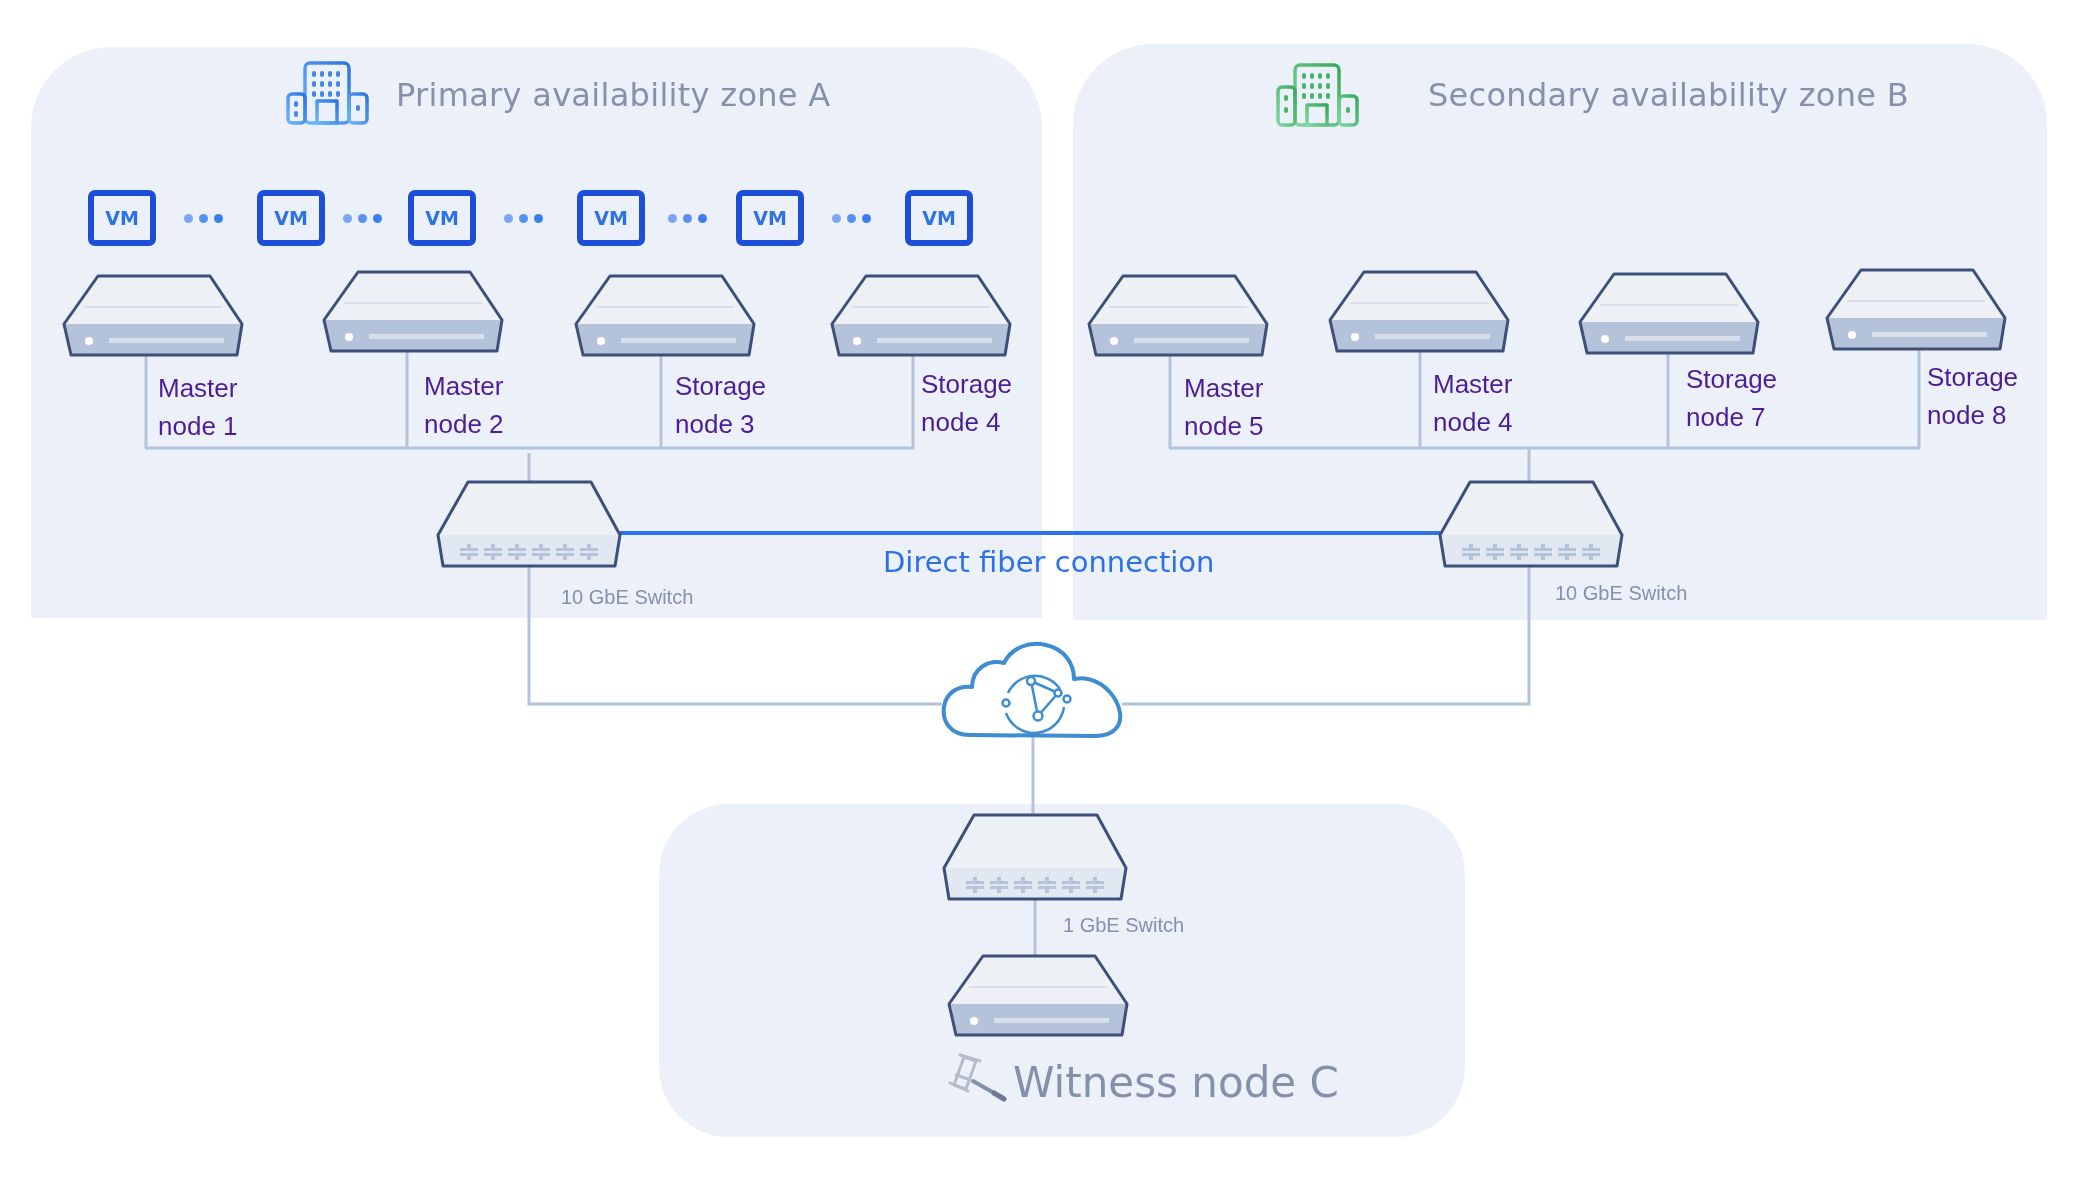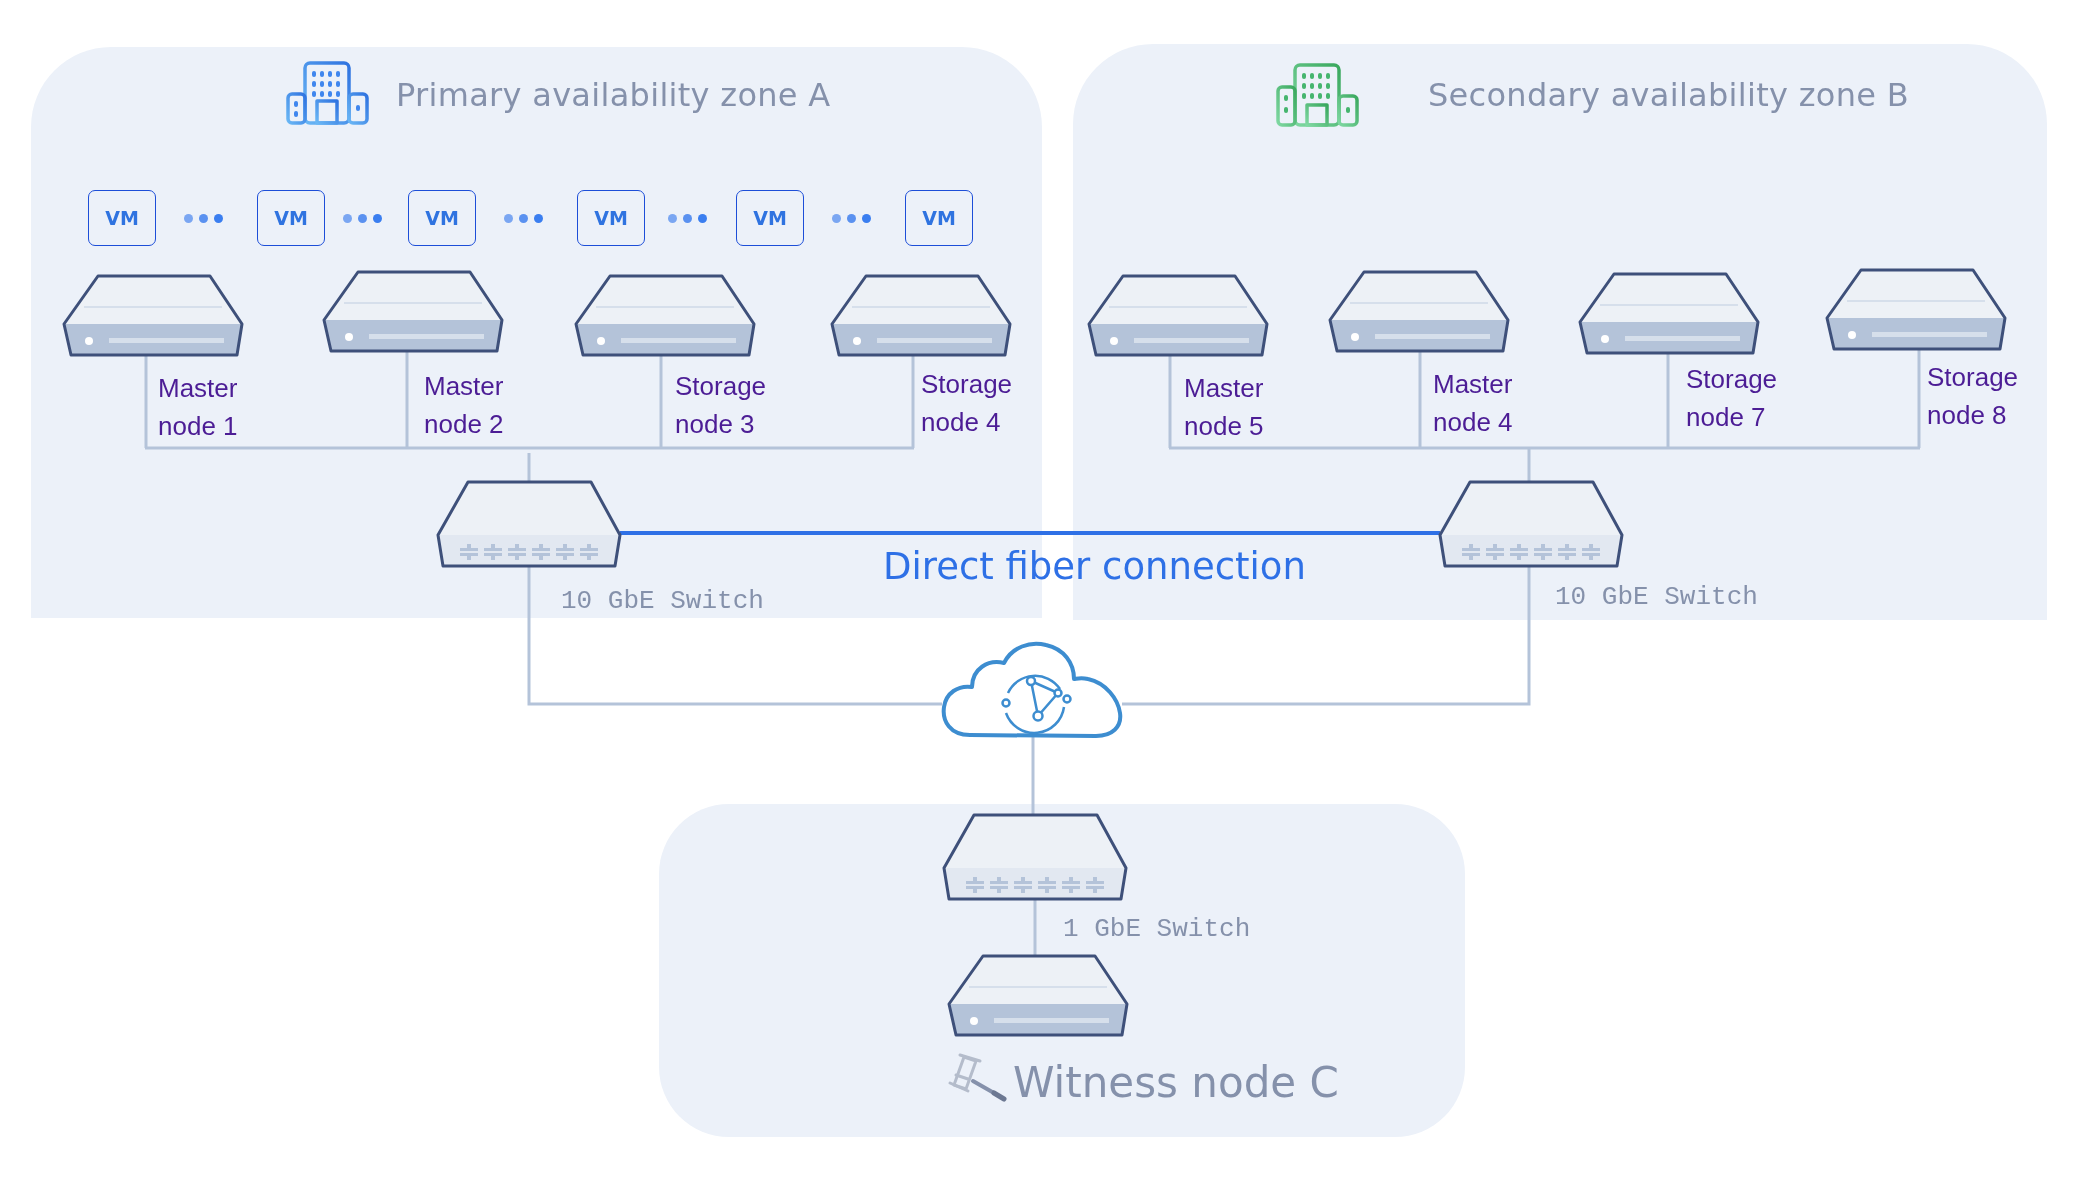--- a/index.html
+++ b/index.html
@@ -3,29 +3,29 @@
 <meta charset="utf-8">
 <style>
   html,body{margin:0;padding:0;background:#ffffff;}
   body{width:2100px;height:1180px;position:relative;overflow:hidden;font-family:"DejaVu Sans","Liberation Sans",sans-serif;}
   .zone{position:absolute;background:#ecf1f9;}
   #zone-a{left:31px;top:47px;width:1011px;height:571px;border-radius:80px 80px 0 0;}
   #zone-b{left:1073px;top:44px;width:974px;height:576px;border-radius:80px 80px 0 0;}
   #zone-c{left:659px;top:804px;width:806px;height:333px;border-radius:70px;}
   .zone-title{position:absolute;font-size:32px;color:#8591ab;white-space:nowrap;font-family:"DejaVu Sans",sans-serif;letter-spacing:0.3px;}
   .icon-abs{position:absolute;}
-  .vm{position:absolute;width:68px;height:56px;box-sizing:border-box;border:1px solid #1d4ed8;border-radius:7px;background:#ecf1f9;
+  .vm{position:absolute;width:68px;height:56px;box-sizing:border-box;border:6px solid #1d4ed8;border-radius:7px;background:#ecf1f9;
       display:flex;align-items:center;justify-content:center;color:#2f73e0;font-weight:bold;font-size:19px;font-family:"DejaVu Sans",sans-serif;}
   .dots{position:absolute;display:flex;gap:6px;align-items:center;}
   .dots span{width:9px;height:9px;border-radius:50%;background:#3a7ef0;display:block;}
   .dots span:first-child{background:#7aa6f2;}
   .dots span:nth-child(2){background:#5a91f0;}
   .node-label{position:absolute;font-family:"Liberation Sans",sans-serif;font-size:26px;line-height:38px;color:#4c1d95;white-space:nowrap;}
-  .sw-label{position:absolute;font-size:26px;color:#8591ab;white-space:nowrap;font-family:Liberation Mono, monospace;}
-  .fiber-label{position:absolute;font-size:37px;color:#2e70e6;white-space:nowrap;font-family:"DejaVu Sans",sans-serif;}
+  .sw-label{position:absolute;font-size:20px;color:#8591ab;white-space:nowrap;font-family:Liberation Sans, sans-serif;}
+  .fiber-label{position:absolute;font-size:29px;color:#2e70e6;white-space:nowrap;font-family:"DejaVu Sans",sans-serif;}
   svg.overlay{position:absolute;left:0;top:0;}
   .witness-title{position:absolute;font-size:42px;color:#8591ab;white-space:nowrap;font-family:"DejaVu Sans",sans-serif;}
 </style>
 </head>
 <body>
 
 <div class="zone" id="zone-a"></div>
 <div class="zone" id="zone-b"></div>
 <div class="zone" id="zone-c"></div>
 

